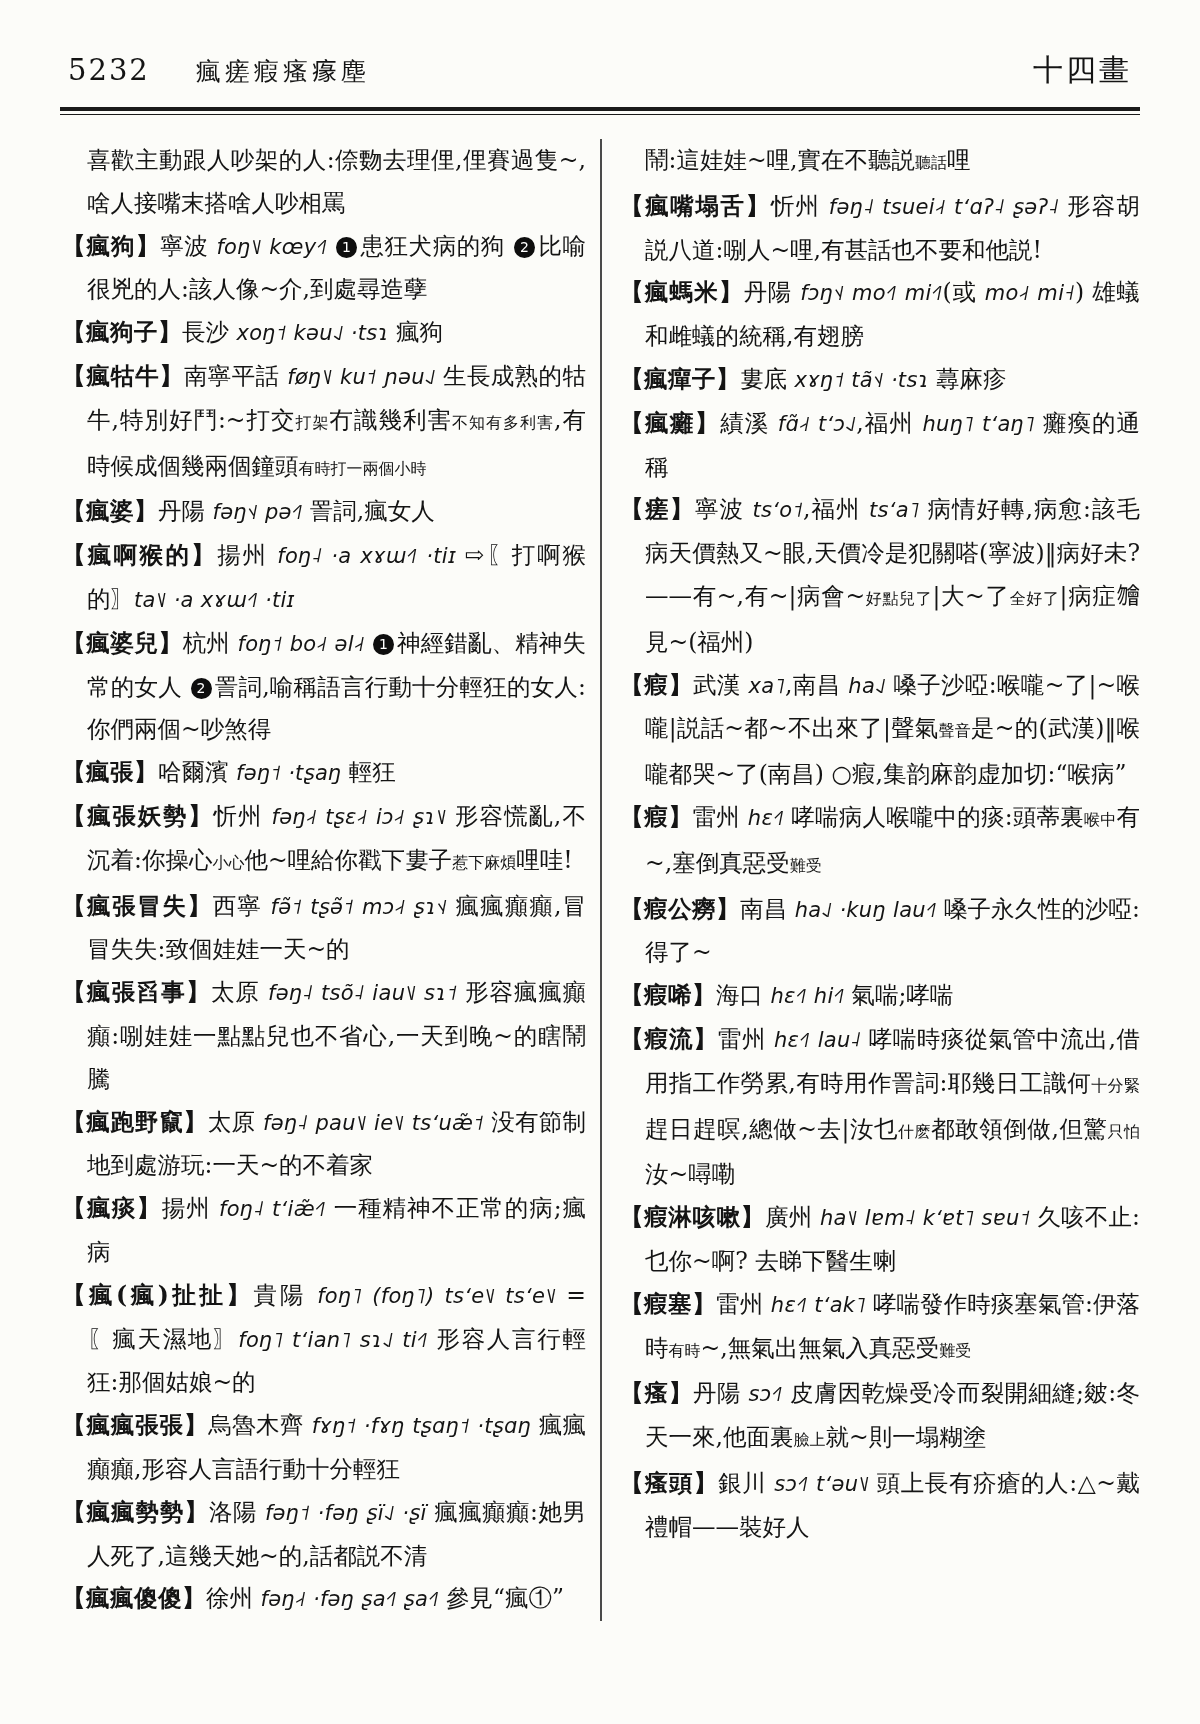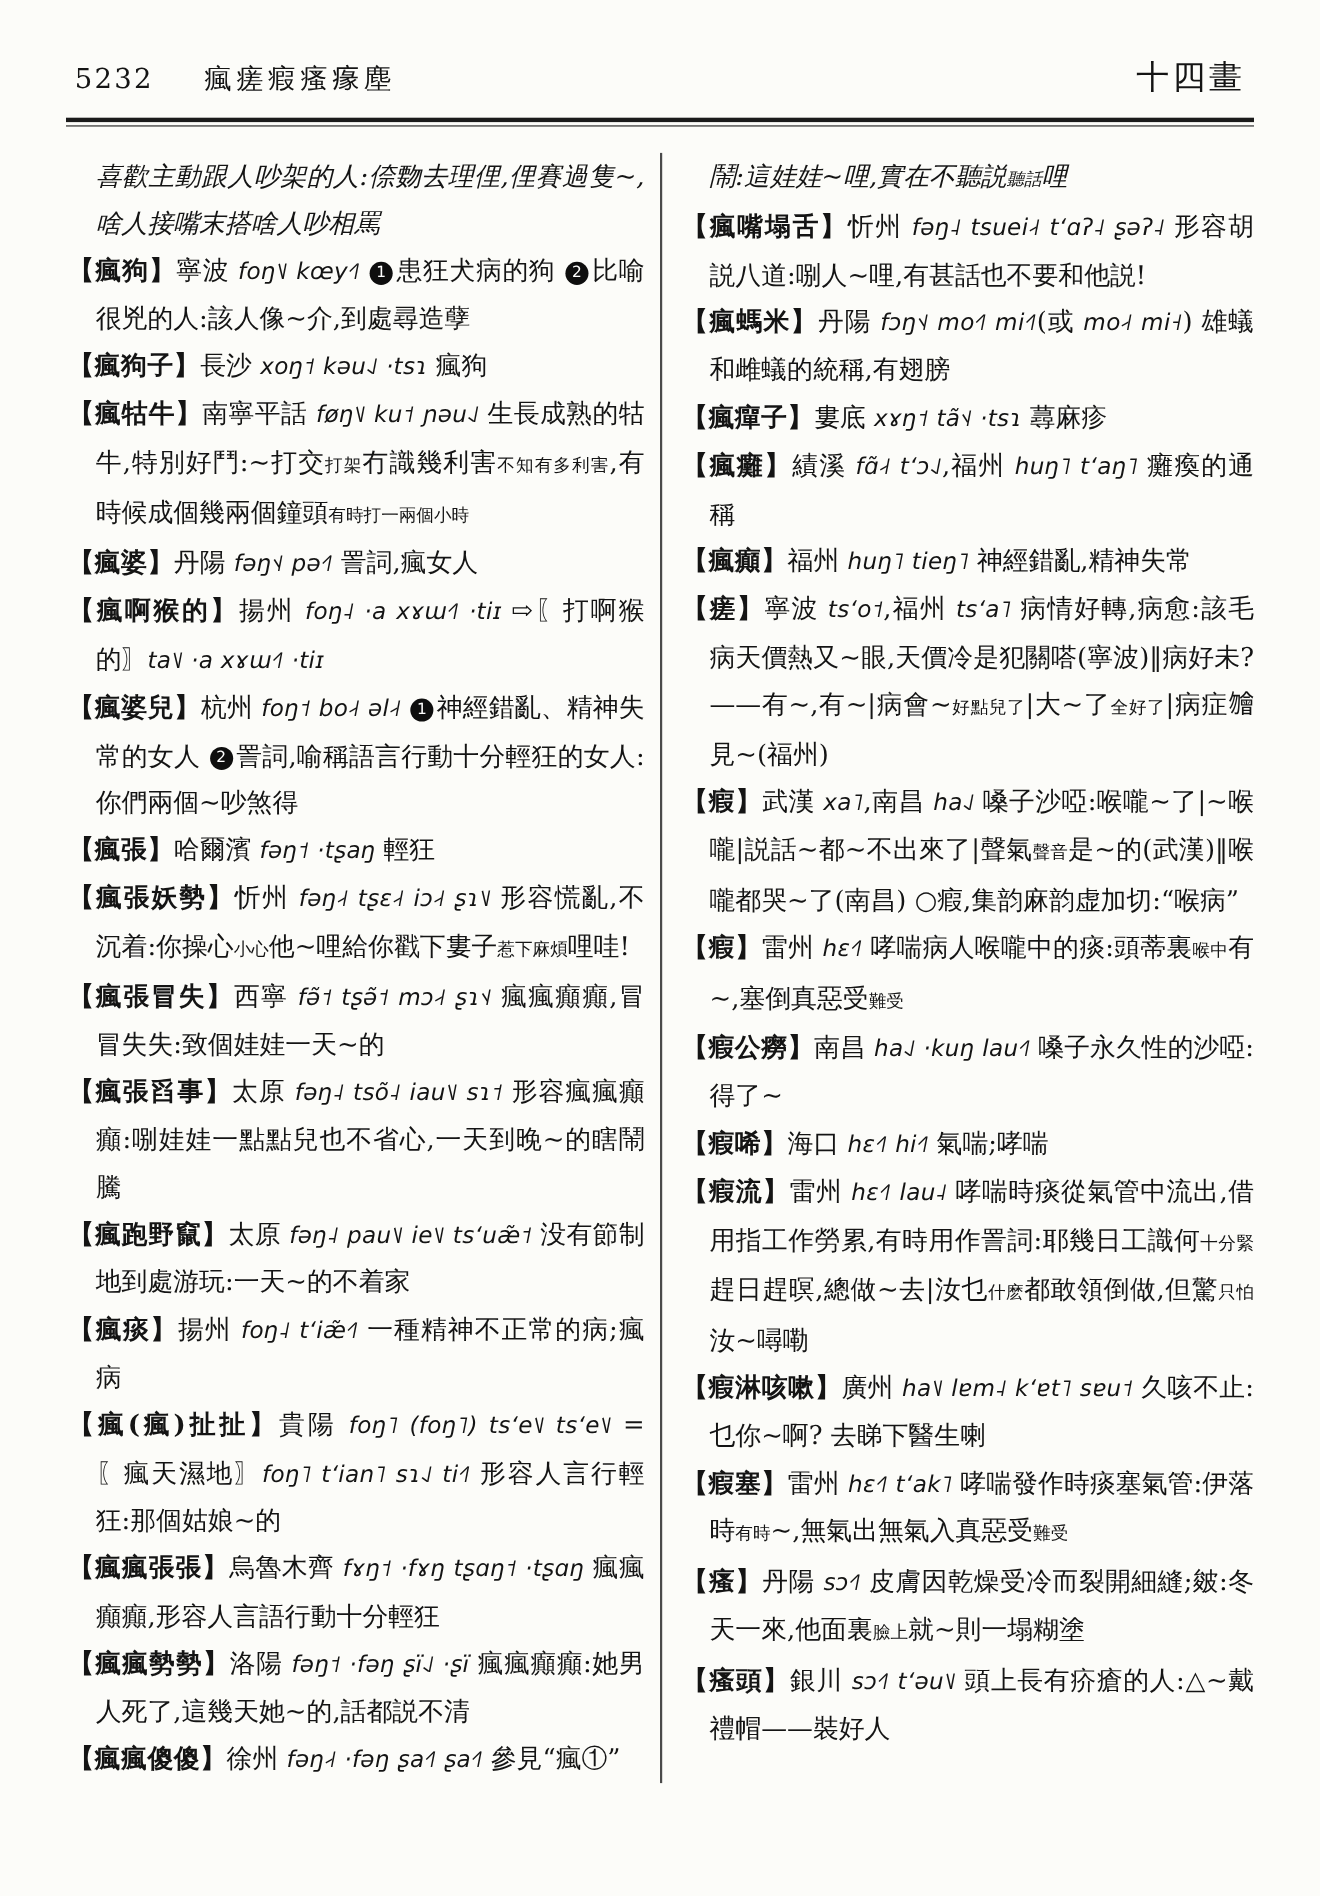--- a/index.html
+++ b/index.html
@@ -2,32 +2,32 @@
 <html lang="zh-Hant"><head>
 <meta charset="utf-8">
 <style>
   html,body{margin:0;padding:0;}
   body{background:#e8e8e4;font-family:"DejaVu Serif","Liberation Serif",serif;}
   .sheet{
     width:1200px;height:1724px;background:#fcfcf9;color:#141414;
     position:relative;box-sizing:border-box;padding:50px 60px 0;overflow:hidden;
   }
   .hdr{display:flex;align-items:baseline;padding:0 8px;}
-  .pgnum{font-size:25px;letter-spacing:2px;}
+  .pgnum{font-size:29px;letter-spacing:2px;}
   .guide{margin-left:46px;font-size:25px;letter-spacing:4px;}
   .section{margin-left:auto;font-size:30px;letter-spacing:3px;}
   .rule{margin-top:16px;height:3px;border-top:4px solid #1b1b1b;border-bottom:1px solid #1b1b1b;}
   .cols{display:flex;margin-top:24px;}
   .colL{width:50%;box-sizing:border-box;padding:0 14px 0 2px;}
   .colR{width:50%;box-sizing:border-box;padding-left:18px;border-left:2px solid #4a4a4a;min-height:1345px;}
   p.en{
     margin:0;font-size:23.5px;line-height:42.8px;text-align:justify;
     padding-left:25px;text-indent:-25px;word-break:break-all;
   }
-  p.en.cont{text-indent:0;font-style:italic;}
+  p.en.cont{text-indent:0;}
   .rh{font-weight:bold;letter-spacing:0.5px;}
   .rd{}
   .rp{font-family:"DejaVu Sans","Liberation Sans",sans-serif;font-size:21px;letter-spacing:0.3px;font-style:italic;}
   .rs{font-size:16px;}
   .rc{
     display:inline-block;width:21px;height:21px;line-height:21px;border-radius:50%;
     background:#0e0e0e;color:#fff;font-size:14px;text-align:center;
     vertical-align:2px;margin:0 3px 0 1px;font-family:"DejaVu Sans","Liberation Sans",sans-serif;
     text-indent:0;
   }
@@ -61,21 +61,20 @@
         <p class="en"><span class="rh">【瘋瘋張張】</span><span class="rd">烏魯木齊 </span><span class="rp">fɤŋ˦ ·fɤŋ tʂɑŋ˦ ·tʂɑŋ </span><span class="rd">瘋瘋癲癲,形容人言語行動十分輕狂</span></p>
         <p class="en"><span class="rh">【瘋瘋勢勢】</span><span class="rd">洛陽 </span><span class="rp">fəŋ˦ ·fəŋ ʂï˨˩ ·ʂï </span><span class="rd">瘋瘋癲癲:她男人死了,這幾天她~的,話都説不清</span></p>
         <p class="en"><span class="rh">【瘋瘋傻傻】</span><span class="rd">徐州 </span><span class="rp">fəŋ˨˧ ·fəŋ ʂa˧˥ ʂa˧˥ </span><span class="rd">參見“瘋①”</span></p>
       </div>
     <div class="colR">
         <p class="en cont"><span class="rd">鬧:這娃娃~哩,實在不聽説</span><span class="rs">聽話</span><span class="rd">哩</span></p>
         <p class="en"><span class="rh">【瘋嘴塌舌】</span><span class="rd">忻州 </span><span class="rp">fəŋ˨ tsuei˨˧ tʻɑʔ˨ ʂəʔ˨ </span><span class="rd">形容胡説八道:哵人~哩,有甚話也不要和他説!</span></p>
         <p class="en"><span class="rh">【瘋螞米】</span><span class="rd">丹陽 </span><span class="rp">fɔŋ˦˨ mo˧˥ mi˧˥</span><span class="rd">(或 </span><span class="rp">mo˨˧ mi˧</span><span class="rd">) 雄蟻和雌蟻的統稱,有翅膀</span></p>
         <p class="en"><span class="rh">【瘋癉子】</span><span class="rd">婁底 </span><span class="rp">xɤŋ˦ tã˦˨ ·tsɿ </span><span class="rd">蕁麻疹</span></p>
         <p class="en"><span class="rh">【瘋癱】</span><span class="rd">績溪 </span><span class="rp">fɑ̃˨˧ tʻɔ˨˩</span><span class="rd">,福州 </span><span class="rp">huŋ˥ tʻaŋ˥ </span><span class="rd">癱瘓的通稱</span></p>
-        <p class="en"><span class="rh">【瘋癲】</span><span class="rd">福州 </span><span class="rp">huŋ˥ tieŋ˥ </span><span class="rd">神經錯亂,精神失常</span></p>
         <p class="en"><span class="rh">【瘥】</span><span class="rd">寧波 </span><span class="rp">tsʻo˦</span><span class="rd">,福州 </span><span class="rp">tsʻa˥ </span><span class="rd">病情好轉,病愈:該毛病天價熱又~眼,天價冷是犯關嗒(寧波)‖病好未?——有~,有~|病會~</span><span class="rs">好點兒了</span><span class="rd">|大~了</span><span class="rs">全好了</span><span class="rd">|病症𣍐見~(福州)</span></p>
         <p class="en"><span class="rh">【瘕】</span><span class="rd">武漢 </span><span class="rp">xa˥</span><span class="rd">,南昌 </span><span class="rp">ha˨˩ </span><span class="rd">嗓子沙啞:喉嚨~了|~喉嚨|説話~都~不出來了|聲氣</span><span class="rs">聲音</span><span class="rd">是~的(武漢)‖喉嚨都哭~了(南昌) ○瘕,集韵麻韵虚加切:“喉病”</span></p>
         <p class="en"><span class="rh">【瘕】</span><span class="rd">雷州 </span><span class="rp">hɛ˧˥ </span><span class="rd">哮喘病人喉嚨中的痰:頭蒂裏</span><span class="rs">喉中</span><span class="rd">有~,塞倒真惡受</span><span class="rs">難受</span></p>
         <p class="en"><span class="rh">【瘕公癆】</span><span class="rd">南昌 </span><span class="rp">ha˨˩ ·kuŋ lau˧˥ </span><span class="rd">嗓子永久性的沙啞:得了~</span></p>
         <p class="en"><span class="rh">【瘕唏】</span><span class="rd">海口 </span><span class="rp">hɛ˧˥ hi˧˥ </span><span class="rd">氣喘;哮喘</span></p>
         <p class="en"><span class="rh">【瘕流】</span><span class="rd">雷州 </span><span class="rp">hɛ˧˥ lau˨ </span><span class="rd">哮喘時痰從氣管中流出,借用指工作勞累,有時用作詈詞:耶幾日工識何</span><span class="rs">十分緊</span><span class="rd">趕日趕暝,總做~去|汝乜</span><span class="rs">什麽</span><span class="rd">都敢領倒做,但驚</span><span class="rs">只怕</span><span class="rd">汝~噚嘞</span></p>
         <p class="en"><span class="rh">【瘕淋咳嗽】</span><span class="rd">廣州 </span><span class="rp">ha˥˩ lɐm˨ kʻɐt˥ sɐu˦ </span><span class="rd">久咳不止:乜你~啊? 去睇下醫生喇</span></p>
         <p class="en"><span class="rh">【瘕塞】</span><span class="rd">雷州 </span><span class="rp">hɛ˧˥ tʻak˥ </span><span class="rd">哮喘發作時痰塞氣管:伊落時</span><span class="rs">有時</span><span class="rd">~,無氣出無氣入真惡受</span><span class="rs">難受</span></p>
         <p class="en"><span class="rh">【瘙】</span><span class="rd">丹陽 </span><span class="rp">sɔ˧˥ </span><span class="rd">皮膚因乾燥受冷而裂開細縫;皴:冬天一來,他面裏</span><span class="rs">臉上</span><span class="rd">就~則一塌糊塗</span></p>
         <p class="en"><span class="rh">【瘙頭】</span><span class="rd">銀川 </span><span class="rp">sɔ˧˥ tʻəu˥˩ </span><span class="rd">頭上長有疥瘡的人:△~戴禮帽——裝好人</span></p>

